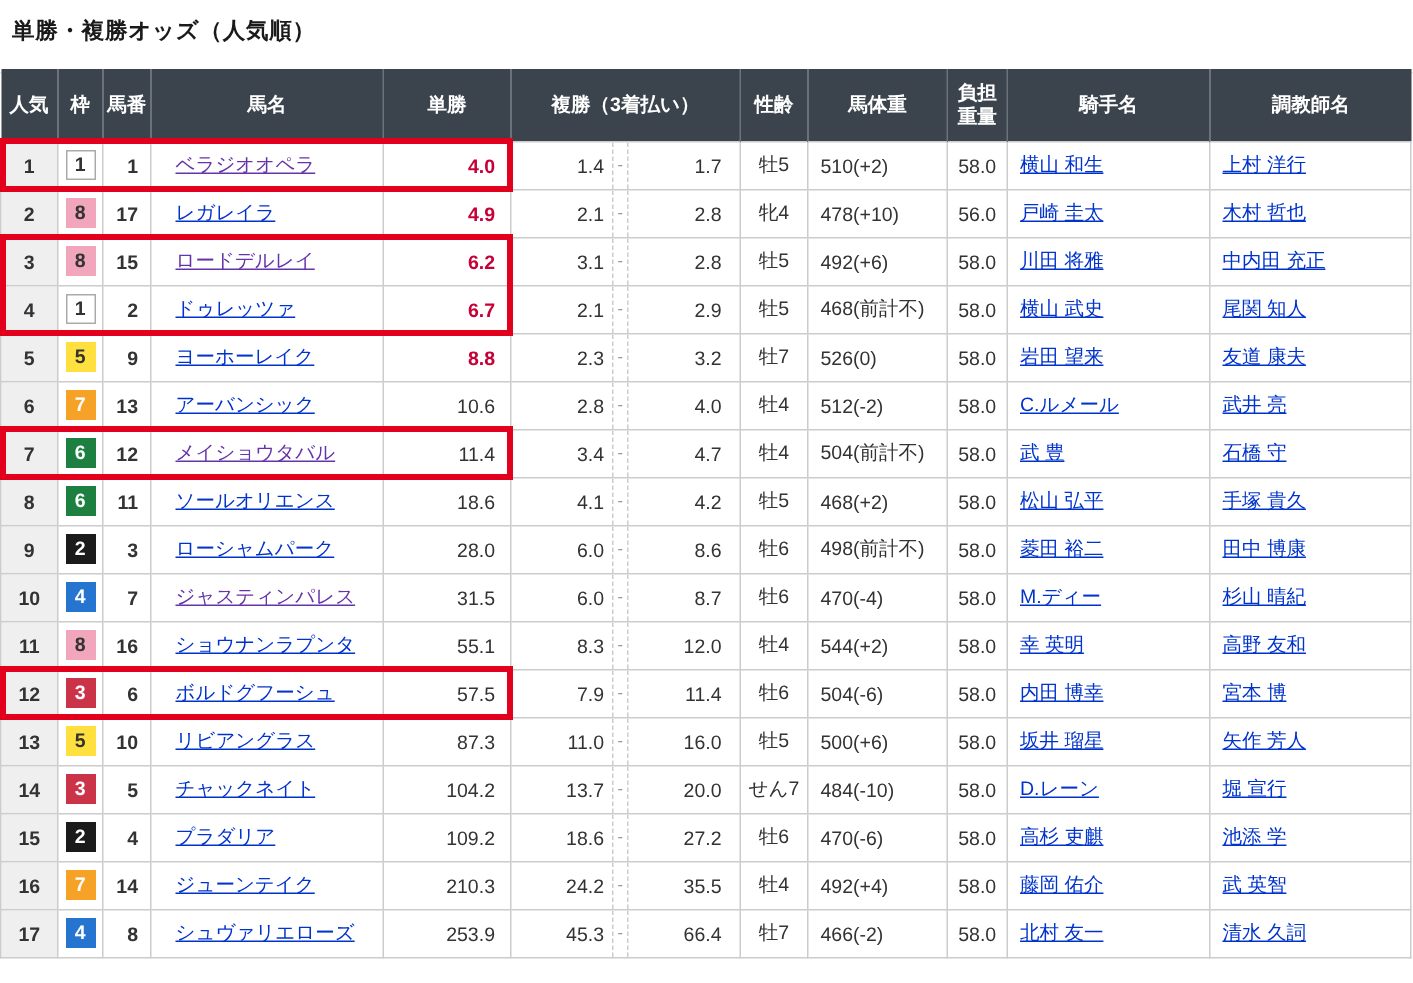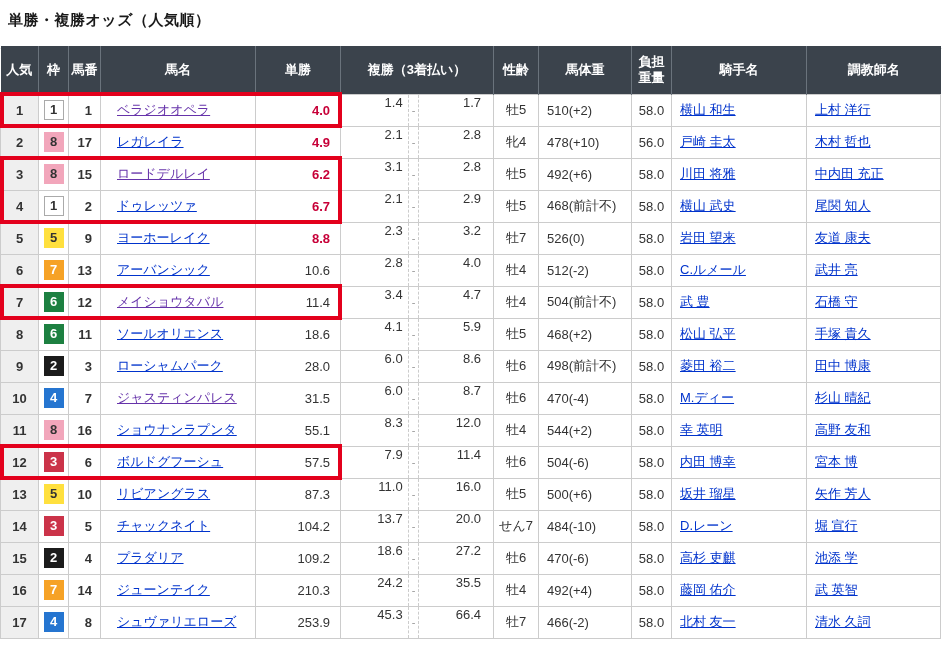--- a/index.html
+++ b/index.html
@@ -55,21 +55,21 @@
   .waku-green{background:#1d8041;color:#fff;}
   .waku-orange{background:#f6a226;color:#fff;}
   .waku-pink{background:#f2a6bb;color:#333;}
   td.c-num{text-align:right;padding-right:8px;font-weight:bold;}
   td.c-name{text-align:left;padding-left:16px;}
   a.lnk{color:var(--link);text-decoration:underline;}
   a.lnk.visited{color:var(--visited);}
   td.c-win{text-align:right;padding-right:10px;}
   td.c-win.hot{color:var(--hot);font-weight:bold;}
   td.c-place{padding:0;}
-  .place-flex{display:flex;height:31px;}
+  .place-flex{display:flex;align-items:center;height:31px;}
   .pl-low{flex:1 1 0;text-align:right;padding-right:5px;}
   .pl-dash{
     align-self:stretch;display:flex;align-items:center;
     border-left:1px dashed #ccc;border-right:1px dashed #ccc;
     padding:0 3px;color:#999;font-size:11px;
   }
   .pl-high{flex:1 1 0;text-align:right;padding-right:12px;}
   td.c-sex{text-align:center;}
   td.c-weight{text-align:left;padding-left:8px;}
   td.c-load{text-align:center;}
@@ -256,21 +256,21 @@
         <tr>
           <td class="c-rank">8</td>
           <td class="c-waku"><span class="waku waku-green">6</span></td>
           <td class="c-num">11</td>
           <td class="c-name"><a class="lnk" href="#">ソールオリエンス</a></td>
           <td class="c-win">18.6</td>
           <td class="c-place">
             <div class="place-flex">
               <span class="pl-low">4.1</span>
               <span class="pl-dash">-</span>
-              <span class="pl-high">5.9</span>
+              <span class="pl-high">4.2</span>
             </div>
           </td>
           <td class="c-sex">牡5</td>
           <td class="c-weight">468(+2)</td>
           <td class="c-load">58.0</td>
           <td class="c-jockey"><a class="lnk" href="#">松山 弘平</a></td>
           <td class="c-trainer"><a class="lnk" href="#">手塚 貴久</a></td>
         </tr>
         <tr>
           <td class="c-rank">9</td>

